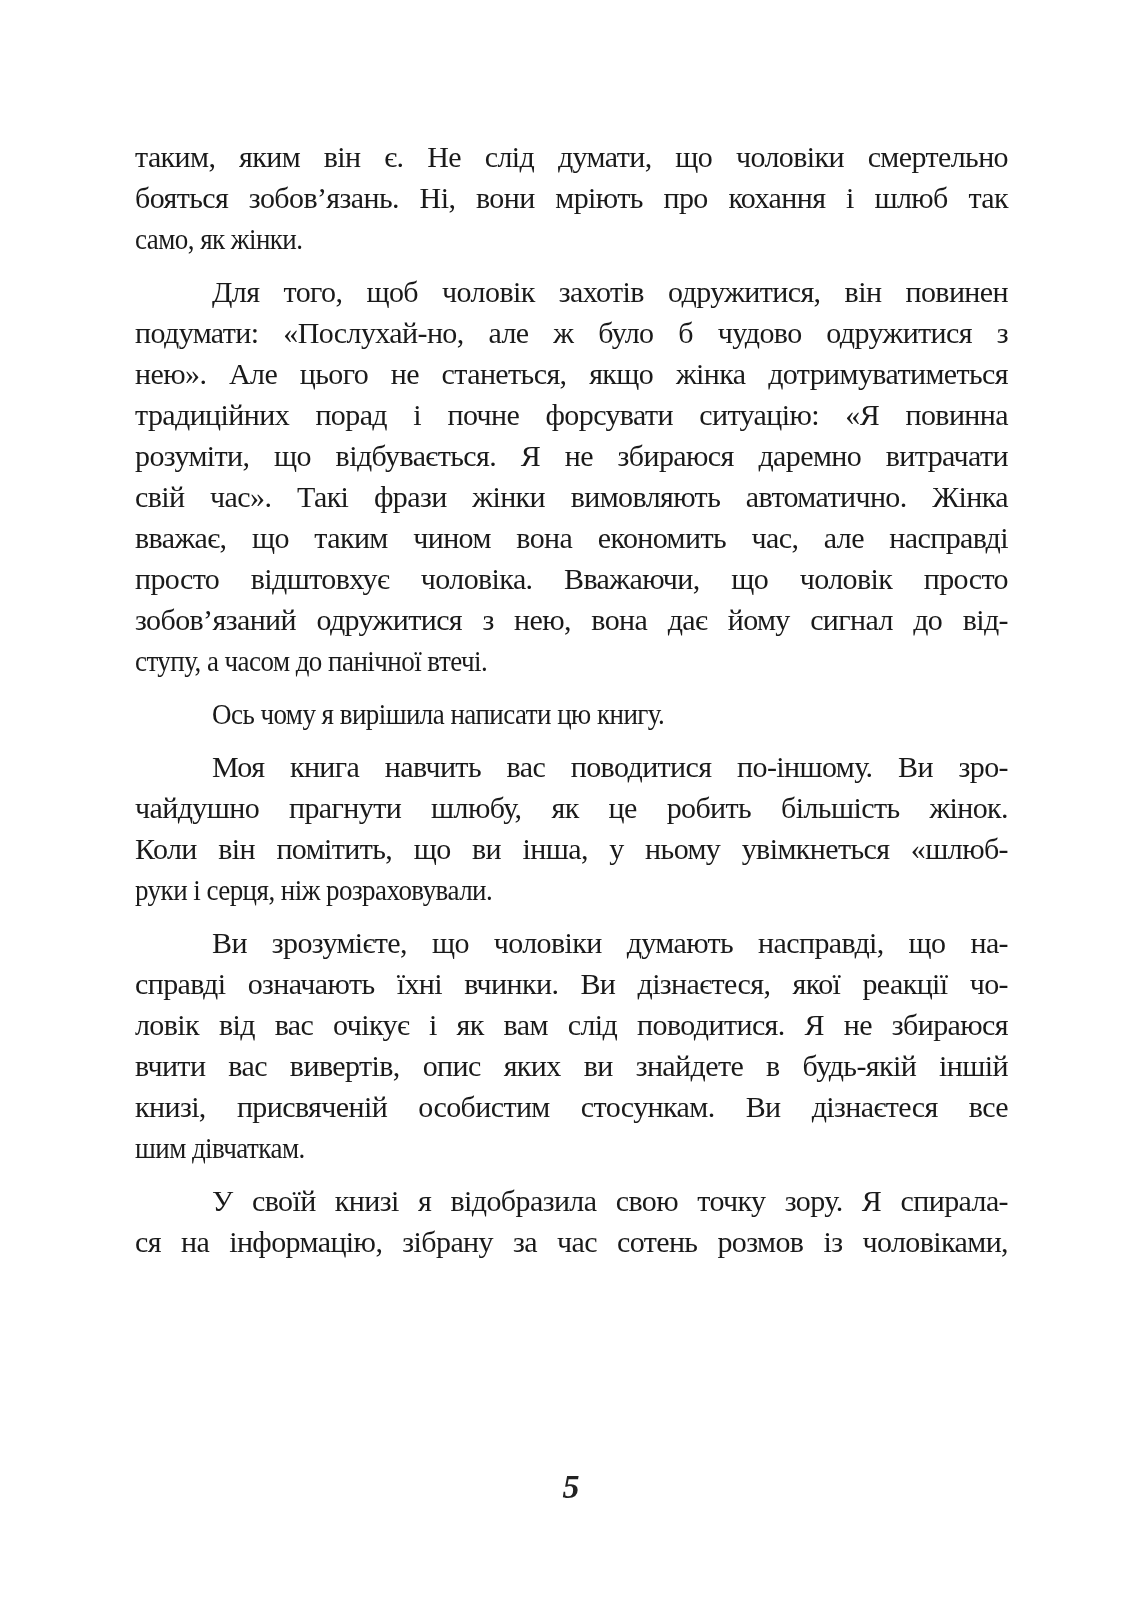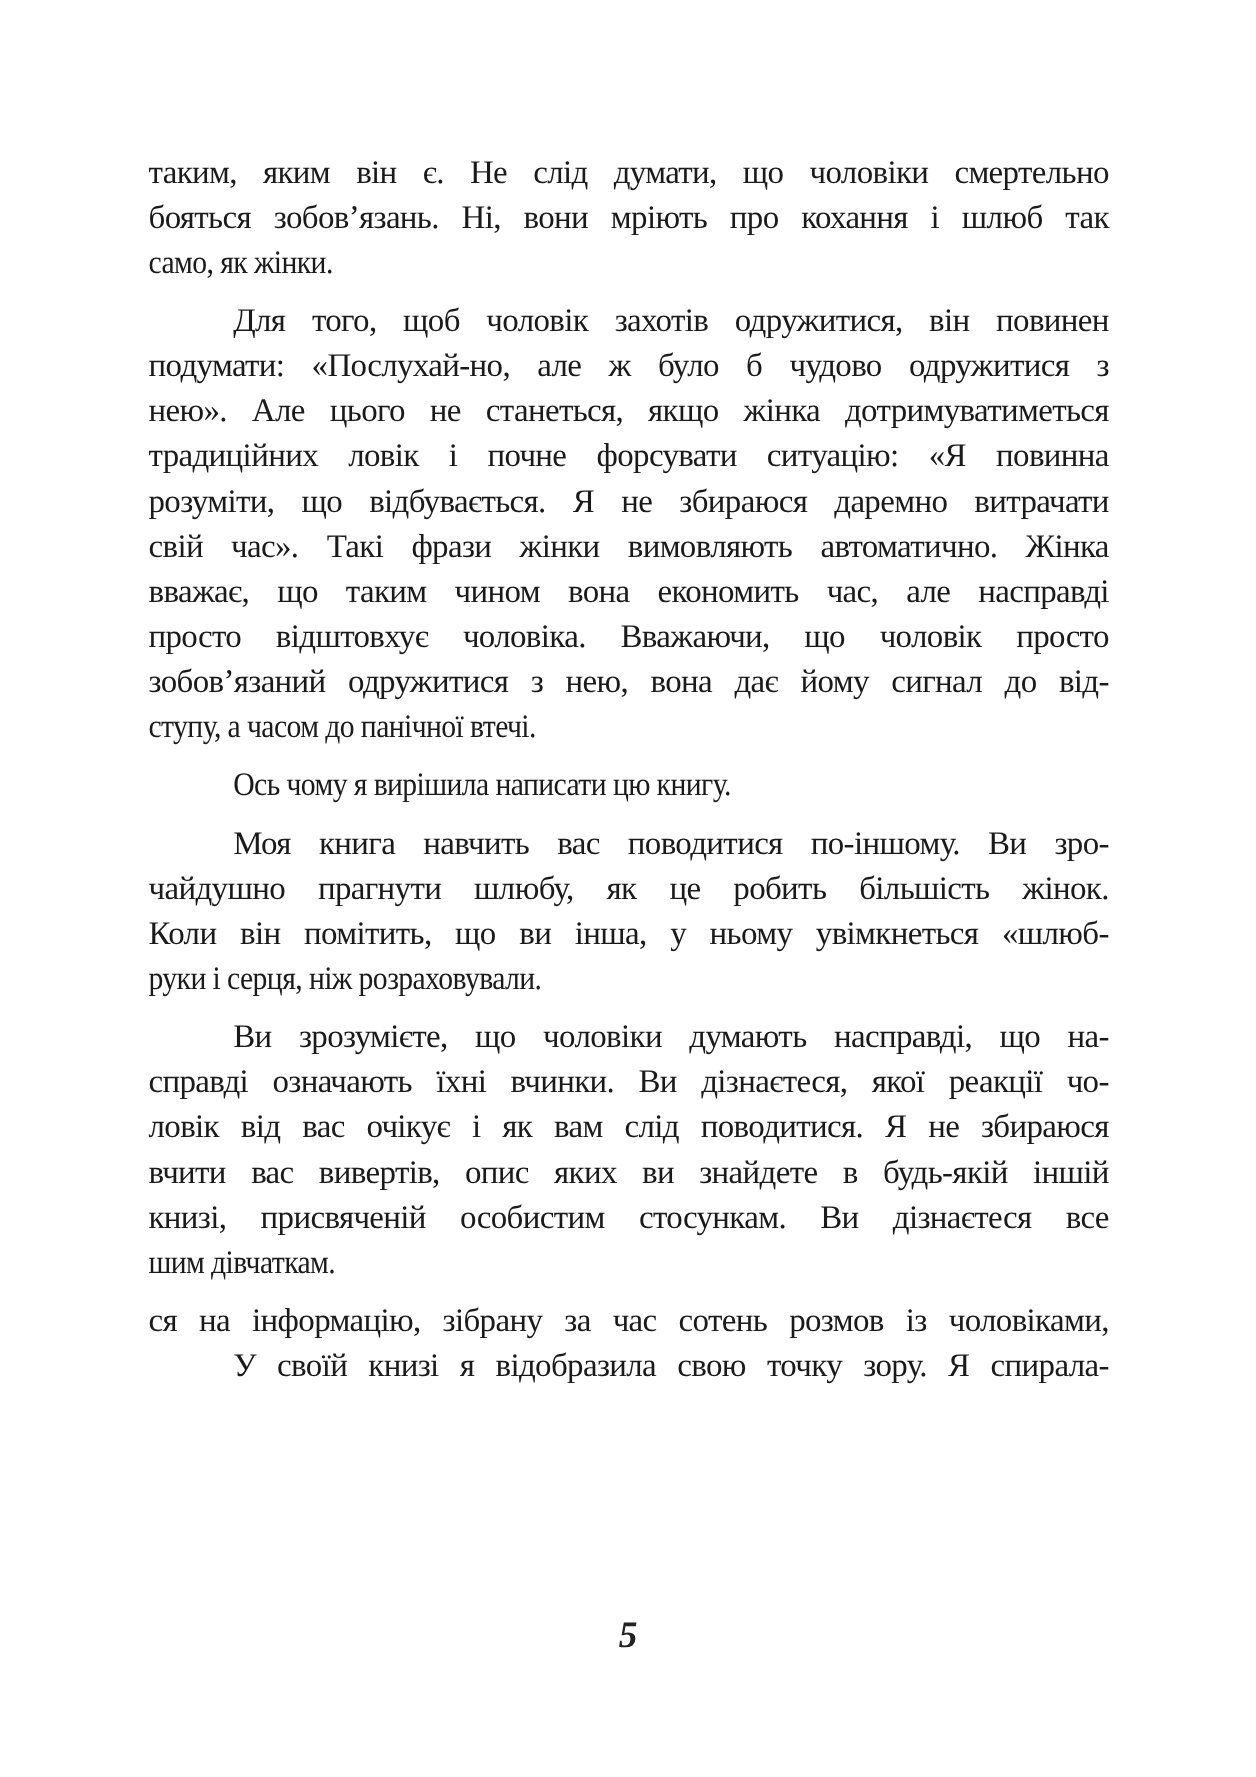--- a/index.html
+++ b/index.html
@@ -71,21 +71,21 @@
     <p class="para">
       <span class="line">таким, яким він є. Не слід думати, що чоловіки смертельно</span>
       <span class="line">бояться зобов’язань. Ні, вони мріють про кохання і шлюб так</span>
       <span class="line last" style="transform: scaleX(0.9); width: 970px;">само, як жінки.</span>
     </p>
 
     <p class="para">
       <span class="line indent">Для того, щоб чоловік захотів одружитися, він повинен</span>
       <span class="line">подумати: «Послухай-но, але ж було б чудово одружитися з</span>
       <span class="line">нею». Але цього не станеться, якщо жінка дотримуватиметься</span>
-      <span class="line">традиційних ловік і почне форсувати ситуацію: «Я повинна</span>
+      <span class="line">традиційних порад і почне форсувати ситуацію: «Я повинна</span>
       <span class="line">розуміти, що відбувається. Я не збираюся даремно витрачати</span>
       <span class="line">свій час». Такі фрази жінки вимовляють автоматично. Жінка</span>
       <span class="line">вважає, що таким чином вона економить час, але насправді</span>
       <span class="line">просто відштовхує чоловіка. Вважаючи, що чоловік просто</span>
       <span class="line">зобов’язаний одружитися з нею, вона дає йому сигнал до від-</span>
       <span class="line last" style="transform: scaleX(0.9); width: 970px;">ступу, а часом до панічної втечі.</span>
     </p>
 
     <p class="para">
       <span class="line indent last" style="transform: scaleX(0.9); width: 970px; padding-left: 85.5556px;">Ось чому я вирішила написати цю книгу.</span>
@@ -101,20 +101,20 @@
     <p class="para">
       <span class="line indent">Ви зрозумієте, що чоловіки думають насправді, що на-</span>
       <span class="line">справді означають їхні вчинки. Ви дізнаєтеся, якої реакції чо-</span>
       <span class="line">ловік від вас очікує і як вам слід поводитися. Я не збираюся</span>
       <span class="line">вчити вас вивертів, опис яких ви знайдете в будь-якій іншій</span>
       <span class="line">книзі, присвяченій особистим стосункам. Ви дізнаєтеся все</span>
       <span class="line last" style="transform: scaleX(0.9); width: 970px;">шим дівчаткам.</span>
     </p>
 
     <p class="para">
+      <span class="line indent">У своїй книзі я відобразила свою точку зору. Я спирала-</span>
       <span class="line">ся на інформацію, зібрану за час сотень розмов із чоловіками,</span>
-      <span class="line indent">У своїй книзі я відобразила свою точку зору. Я спирала-</span>
     </p>
 
   </div>
 
   <div class="page-number">5</div>
 </div>
 
 </body></html>

